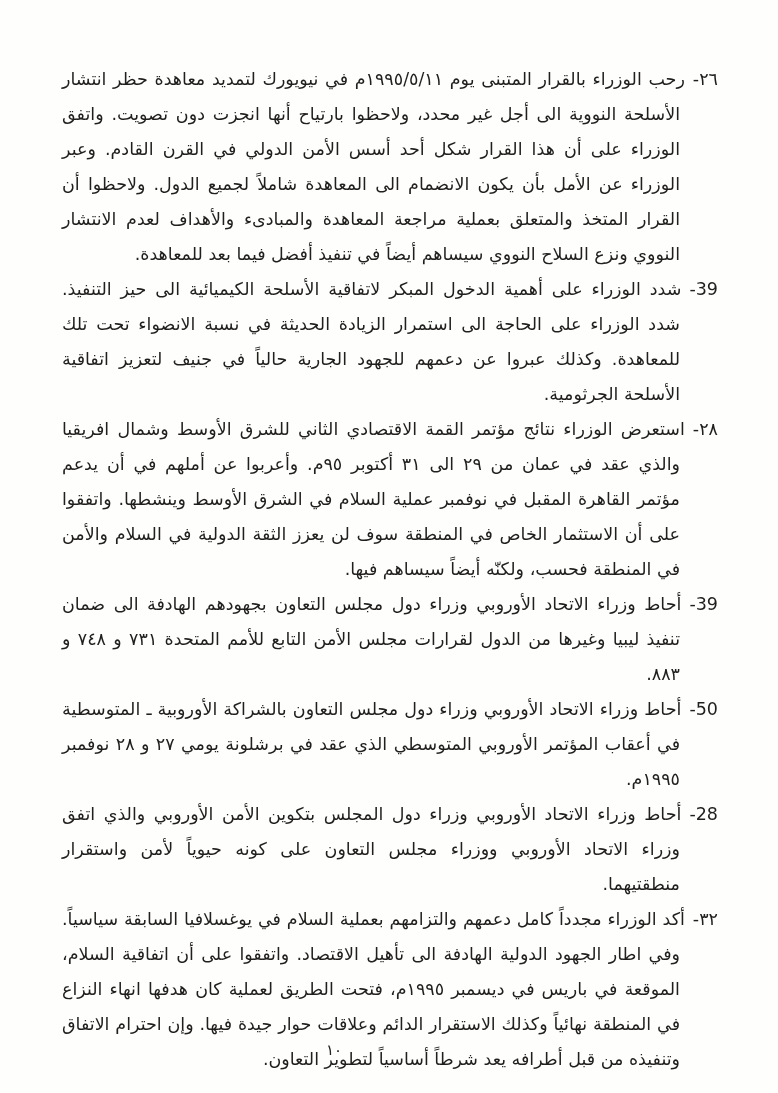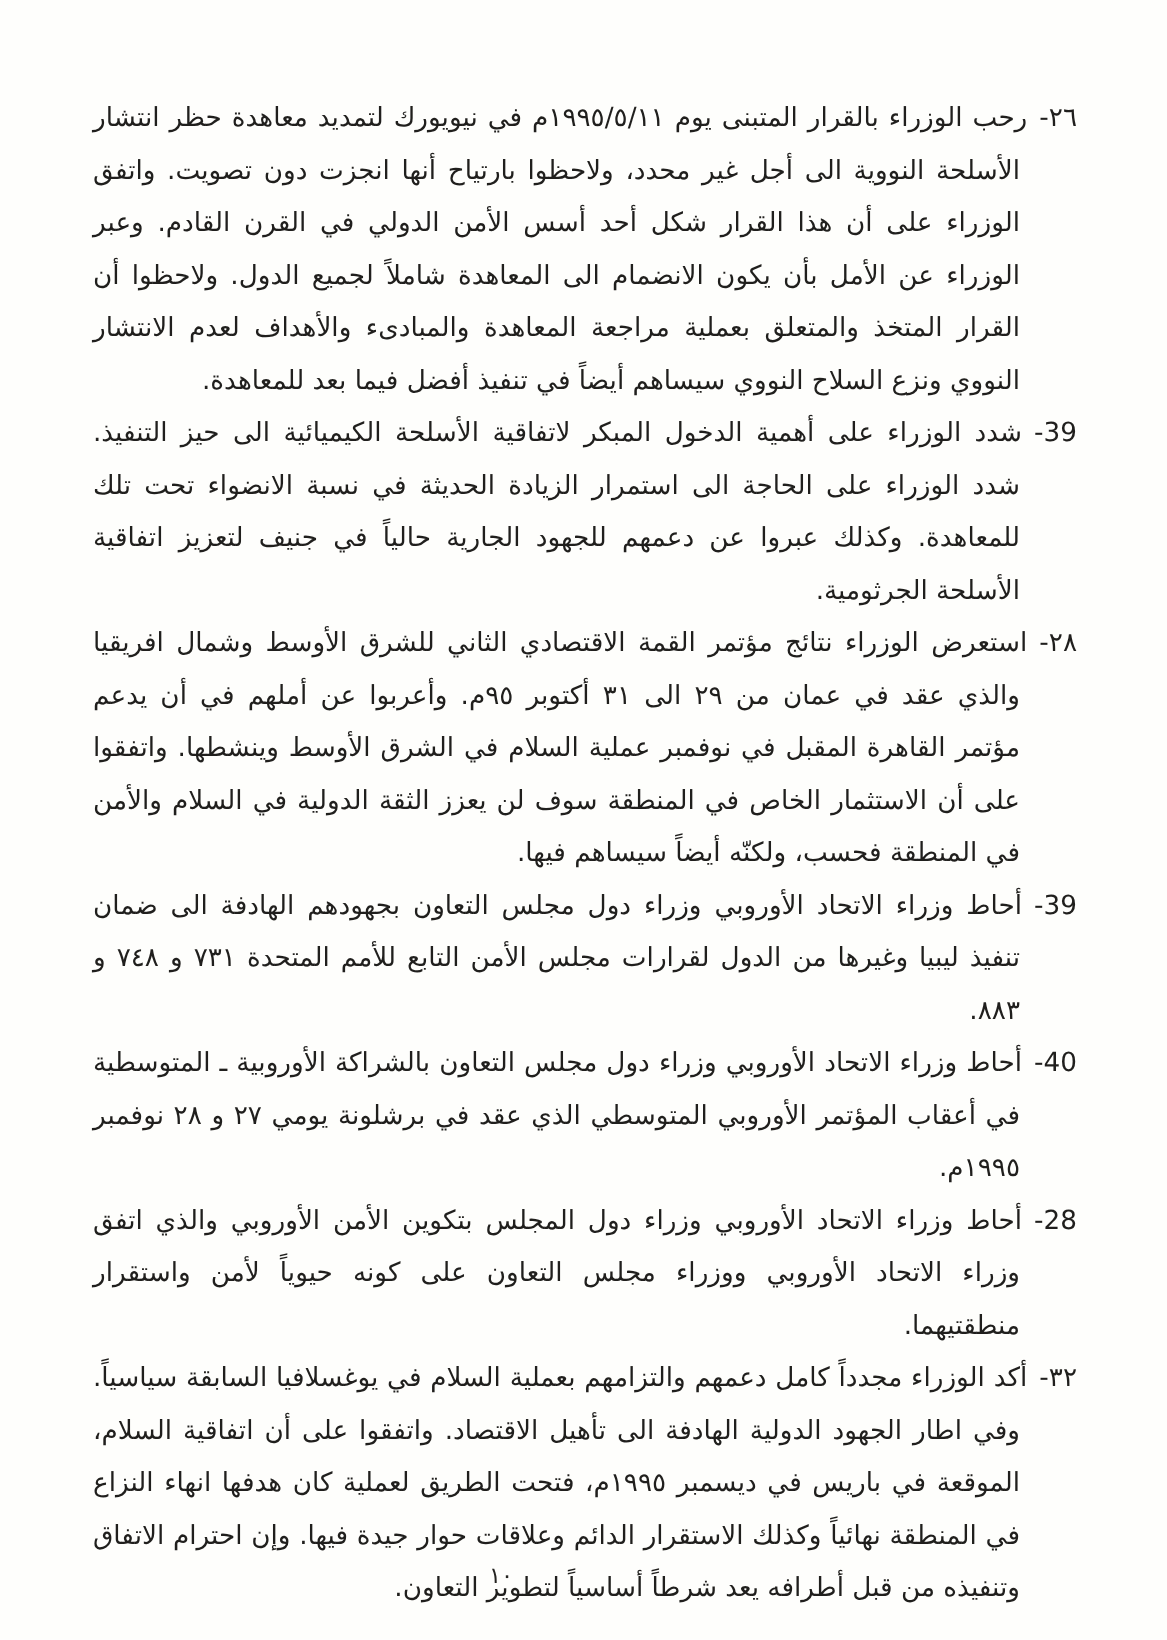--- a/index.html
+++ b/index.html
@@ -60,21 +60,21 @@
   <div class="text-block" dir="rtl" lang="ar">
 
     <p class="para"><span class="para-number">٢٦-</span><span>رحب الوزراء بالقرار المتبنى يوم ١٩٩٥/٥/١١م في نيويورك لتمديد معاهدة حظر انتشار الأسلحة النووية الى أجل غير محدد، ولاحظوا بارتياح أنها انجزت دون تصويت. واتفق الوزراء على أن هذا القرار شكل أحد أسس الأمن الدولي في القرن القادم. وعبر الوزراء عن الأمل بأن يكون الانضمام الى المعاهدة شاملاً لجميع الدول. ولاحظوا أن القرار المتخذ والمتعلق بعملية مراجعة المعاهدة والمبادىء والأهداف لعدم الانتشار النووي ونزع السلاح النووي سيساهم أيضاً في تنفيذ أفضل فيما بعد للمعاهدة.</span></p>
 
     <p class="para"><span class="para-number">39-</span><span>شدد الوزراء على أهمية الدخول المبكر لاتفاقية الأسلحة الكيميائية الى حيز التنفيذ. شدد الوزراء على الحاجة الى استمرار الزيادة الحديثة في نسبة الانضواء تحت تلك للمعاهدة. وكذلك عبروا عن دعمهم للجهود الجارية حالياً في جنيف لتعزيز اتفاقية الأسلحة الجرثومية.</span></p>
 
     <p class="para"><span class="para-number">٢٨-</span><span>استعرض الوزراء نتائج مؤتمر القمة الاقتصادي الثاني للشرق الأوسط وشمال افريقيا والذي عقد في عمان من ٢٩ الى ٣١ أكتوبر ٩٥م. وأعربوا عن أملهم في أن يدعم مؤتمر القاهرة المقبل في نوفمبر عملية السلام في الشرق الأوسط وينشطها. واتفقوا على أن الاستثمار الخاص في المنطقة سوف لن يعزز الثقة الدولية في السلام والأمن في المنطقة فحسب، ولكنّه أيضاً سيساهم فيها.</span></p>
 
     <p class="para"><span class="para-number">39-</span><span>أحاط وزراء الاتحاد الأوروبي وزراء دول مجلس التعاون بجهودهم الهادفة الى ضمان تنفيذ ليبيا وغيرها من الدول لقرارات مجلس الأمن التابع للأمم المتحدة ٧٣١ و ٧٤٨ و ٨٨٣.</span></p>
 
-    <p class="para"><span class="para-number">40-</span><span>أحاط وزراء الاتحاد الأوروبي وزراء دول مجلس التعاون بالشراكة الأوروبية ـ المتوسطية في أعقاب المؤتمر الأوروبي المتوسطي الذي عقد في برشلونة يومي ٢٧ و ٢٨ نوفمبر ١٩٩٥م.</span></p>
+    <p class="para"><span class="para-number">50-</span><span>أحاط وزراء الاتحاد الأوروبي وزراء دول مجلس التعاون بالشراكة الأوروبية ـ المتوسطية في أعقاب المؤتمر الأوروبي المتوسطي الذي عقد في برشلونة يومي ٢٧ و ٢٨ نوفمبر ١٩٩٥م.</span></p>
 
     <p class="para"><span class="para-number">28-</span><span>أحاط وزراء الاتحاد الأوروبي وزراء دول المجلس بتكوين الأمن الأوروبي والذي اتفق وزراء الاتحاد الأوروبي ووزراء مجلس التعاون على كونه حيوياً لأمن واستقرار منطقتيهما.</span></p>
 
     <p class="para"><span class="para-number">٣٢-</span><span>أكد الوزراء مجدداً كامل دعمهم والتزامهم بعملية السلام في يوغسلافيا السابقة سياسياً. وفي اطار الجهود الدولية الهادفة الى تأهيل الاقتصاد. واتفقوا على أن اتفاقية السلام، الموقعة في باريس في ديسمبر ١٩٩٥م، فتحت الطريق لعملية كان هدفها انهاء النزاع في المنطقة نهائياً وكذلك الاستقرار الدائم وعلاقات حوار جيدة فيها. وإن احترام الاتفاق وتنفيذه من قبل أطرافه يعد شرطاً أساسياً لتطوير التعاون.</span></p>
 
   </div>
 
   <div class="page-number">١٠</div>
 
 </div>

